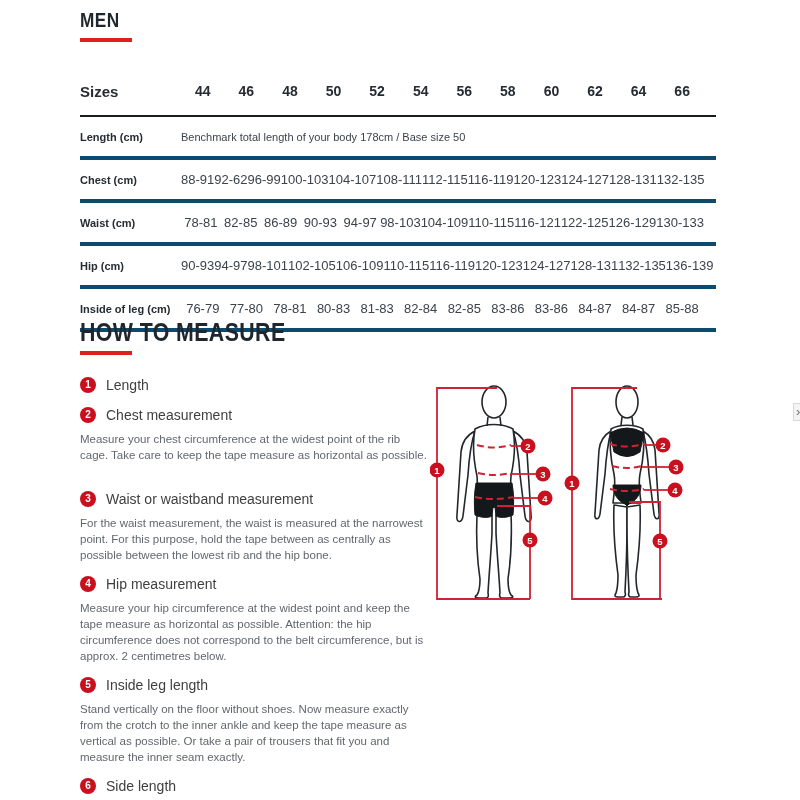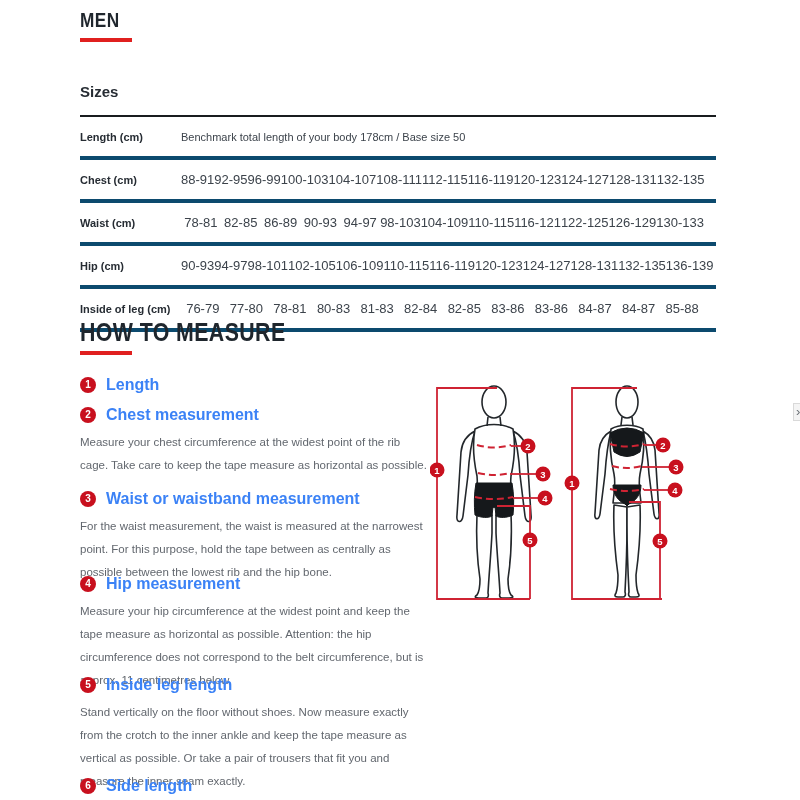--- a/index.html
+++ b/index.html
@@ -30,22 +30,22 @@
   .table-rows{left:80px;top:117px;width:636px;}
   .trow{display:flex;align-items:center;height:39px;border-bottom:4px solid #0c4a6e;}
   .span-val{width:523px;flex:0 0 523px;font-size:11px;color:#3c434b;}
   
   .step{left:80px;width:352px;}
   .step-head{display:flex;align-items:center;gap:10px;height:16px;}
   .badge{
     width:16px;height:16px;flex:0 0 16px;border-radius:50%;background:#c8101e;color:#fff;
     font-size:10px;font-weight:bold;text-align:center;line-height:16px;
   }
-  .step-title{font-size:16px;font-weight:bold;color:#3b82f6;white-space:nowrap;}
-  .step-desc{margin:8px 0 0 0;width:350px;font-size:11.5px;line-height:23px;color:#62676e;}
+  .step-title{font-size:14px;font-weight:normal;color:#404040;white-space:nowrap;}
+  .step-desc{margin:8px 0 0 0;width:350px;font-size:11.5px;line-height:16px;color:#62676e;}
   .step-desc:empty{display:none;}
   
   .figure-svg{left:430px;top:377px;}
   .fig-outline{fill:#ffffff;stroke:#23272b;stroke-width:1.6;stroke-linejoin:round;}
   .fig-black{fill:#15181b;stroke:#15181b;stroke-width:1;stroke-linejoin:round;}
   .fig-neck{fill:none;stroke:#23272b;stroke-width:1.6;}
   .red-line{fill:none;stroke:#cf2333;stroke-width:1.8;}
   .red-dash{fill:none;stroke:#cf2333;stroke-width:2;stroke-dasharray:7 4;}
   .svg-badge{fill:#c8101e;}
   .svg-badge-num{fill:#ffffff;font-size:9.5px;font-weight:bold;font-family:"Liberation Sans",sans-serif;text-anchor:middle;}
@@ -54,34 +54,48 @@
     background:#f4f4f4;border:1px solid #d9d9d9;border-right:none;text-align:left;padding-left:2px;}
 </style>
 </head>
 <body>
 
 <h1 class="abs condensed h-men">MEN</h1>
 <div class="abs red-underline u-men"></div>
 
 <div class="abs sizes-header">
   <div class="row-label">Sizes</div>
+  <div class="cols">
+    <div class="col size-num">44</div>
+    <div class="col size-num">46</div>
+    <div class="col size-num">48</div>
+    <div class="col size-num">50</div>
+    <div class="col size-num">52</div>
+    <div class="col size-num">54</div>
+    <div class="col size-num">56</div>
+    <div class="col size-num">58</div>
+    <div class="col size-num">60</div>
+    <div class="col size-num">62</div>
+    <div class="col size-num">64</div>
+    <div class="col size-num">66</div>
+  </div>
 </div>
 
 <div class="abs thick-rule"></div>
 
 <div class="abs table-rows">
   <div class="trow">
     <div class="row-label">Length (cm)</div>
     <div class="span-val">Benchmark total length of your body 178cm / Base size 50</div>
   </div>
   <div class="trow">
     <div class="row-label">Chest (cm)</div>
     <div class="cols">
       <div class="col">88-91</div>
-      <div class="col">92-95</div>
+      <div class="col">92-62</div>
       <div class="col">96-99</div>
       <div class="col">100-103</div>
       <div class="col">104-107</div>
       <div class="col">108-111</div>
       <div class="col">112-115</div>
       <div class="col">116-119</div>
       <div class="col">120-123</div>
       <div class="col">124-127</div>
       <div class="col">128-131</div>
       <div class="col">132-135</div>
@@ -165,21 +179,21 @@
     <span class="step-title">Waist or waistband measurement</span>
   </div>
   <p class="step-desc">For the waist measurement, the waist is measured at the narrowest point. For this purpose, hold the tape between as centrally as possible between the lowest rib and the hip bone.</p>
 </div>
 
 <div class="abs step" style="top:576px">
   <div class="step-head">
     <span class="badge">4</span>
     <span class="step-title">Hip measurement</span>
   </div>
-  <p class="step-desc">Measure your hip circumference at the widest point and keep the tape measure as horizontal as possible. Attention: the hip circumference does not correspond to the belt circumference, but is approx. 11 centimetres below.</p>
+  <p class="step-desc">Measure your hip circumference at the widest point and keep the tape measure as horizontal as possible. Attention: the hip circumference does not correspond to the belt circumference, but is approx. 2 centimetres below.</p>
 </div>
 
 <div class="abs step" style="top:677px">
   <div class="step-head">
     <span class="badge">5</span>
     <span class="step-title">Inside leg length</span>
   </div>
   <p class="step-desc">Stand vertically on the floor without shoes. Now measure exactly from the crotch to the inner ankle and keep the tape measure as vertical as possible. Or take a pair of trousers that fit you and measure the inner seam exactly.</p>
 </div>
 

